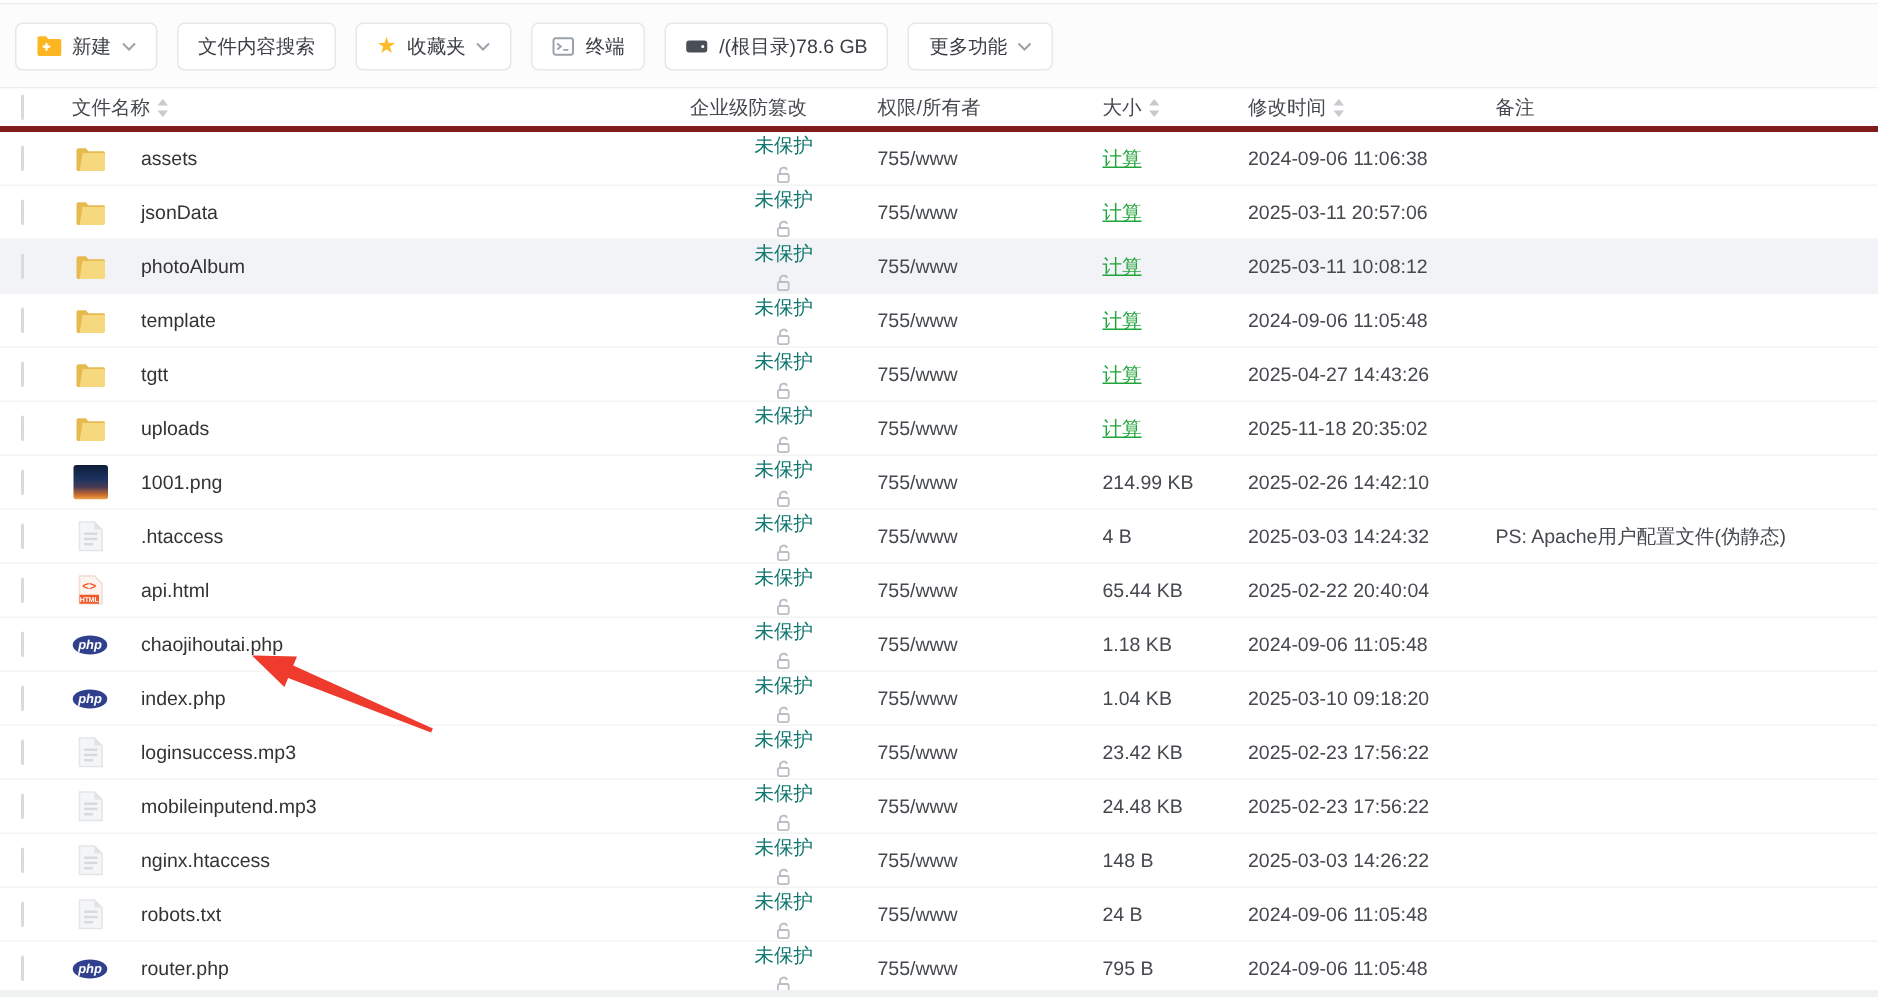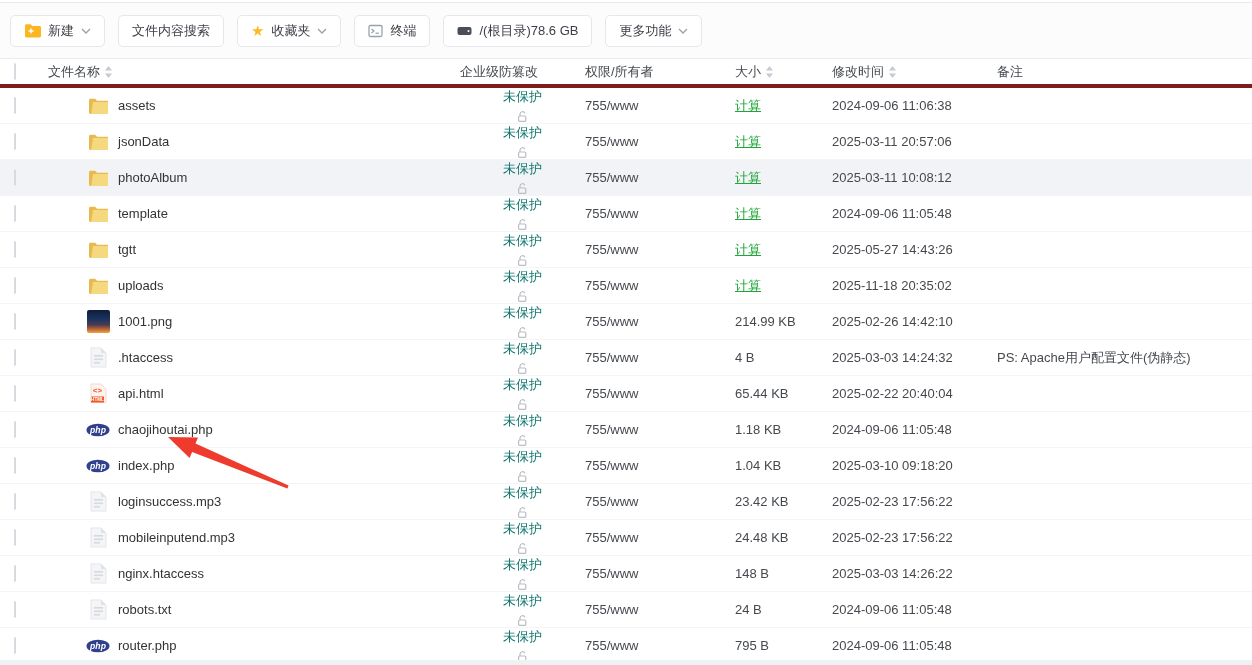--- a/index.html
+++ b/index.html
@@ -28,21 +28,21 @@
     align-items:center;
   }
   .thead { height:29px; border-bottom:4px solid #7f1d1d; color:#45494f; background:#fff; }
   .th { display:flex; align-items:center; gap:4px; }
   .cb {
     width:15px; height:15px; border:1px solid #d7dade; border-radius:3px;
     background:#fff; margin-left:14px; cursor:pointer; flex:0 0 auto;
   }
   .row { height:36px; border-bottom:1px solid #f3f4f6; background:#fff; }
   .row.highlight { background:#f2f3f6; }
-  .name-cell { display:flex; align-items:center; gap:8px; overflow:hidden;margin-left:38px; }
+  .name-cell { display:flex; align-items:center; gap:22px; overflow:hidden; }
   .icon-wrap { width:24px; display:flex; justify-content:center; align-items:center; flex:0 0 auto; }
   .fname { color:#333; cursor:pointer; }
   .protect-cell { display:flex; align-items:center; gap:4px; color:#0f766e;flex-direction:column; }
   .owner, .mtime, .note, .size { color:#45494e; }
   .size.calc { color:#20a53a; cursor:pointer;text-decoration:underline; }
   .thumb {
     width:23px; height:23px; border-radius:2px;
     background:linear-gradient(180deg,#0e1c3a 0%,#1d3460 42%,#4a3a55 64%,#c96b2e 86%,#f0a64a 100%);
   }
   .note { overflow:hidden; white-space:nowrap; text-overflow:ellipsis; padding-right:10px; }
@@ -242,21 +242,21 @@
     </div>
     <div class="protect-cell">
       <span>未保护</span>
       <svg width="13" height="13" viewBox="0 0 13 13">
         <path d="M4 6 V4.1 a2.5 2.5 0 0 1 4.8-0.9" fill="none" stroke="#b9bdc4" stroke-width="1.2"></path>
         <rect x="2.6" y="6" width="7.2" height="5.4" rx="1" fill="none" stroke="#b9bdc4" stroke-width="1.2"></rect>
       </svg>
     </div>
     <div class="owner">755/www</div>
     <div class="size calc">计算</div>
-    <div class="mtime">2025-05-27 14:43:26</div>
+    <div class="mtime">2025-04-27 14:43:26</div>
     <div class="note"></div>
   </div>
 
   <div class="row grid-cols">
     <div><span class="cb"></span></div>
     <div class="name-cell">
       <span class="icon-wrap">
   <svg width="20" height="17" viewBox="0 0 20 17">
     <path d="M1 3.2 C1 2.4 1.6 1.8 2.4 1.8 h4.8 l1.8 2 H19 c0.6 0 1 0.5 1 1 v10.7 c0 0.8-0.6 1.5-1.4 1.5 H2.4 C1.6 17 1 16.4 1 15.6 Z" fill="#e7ba4f"></path>
     <path d="M5 5 H20 v10.4 c0 0.9-0.7 1.6-1.6 1.6 H3.1 Z" fill="#f6d87f"></path>

